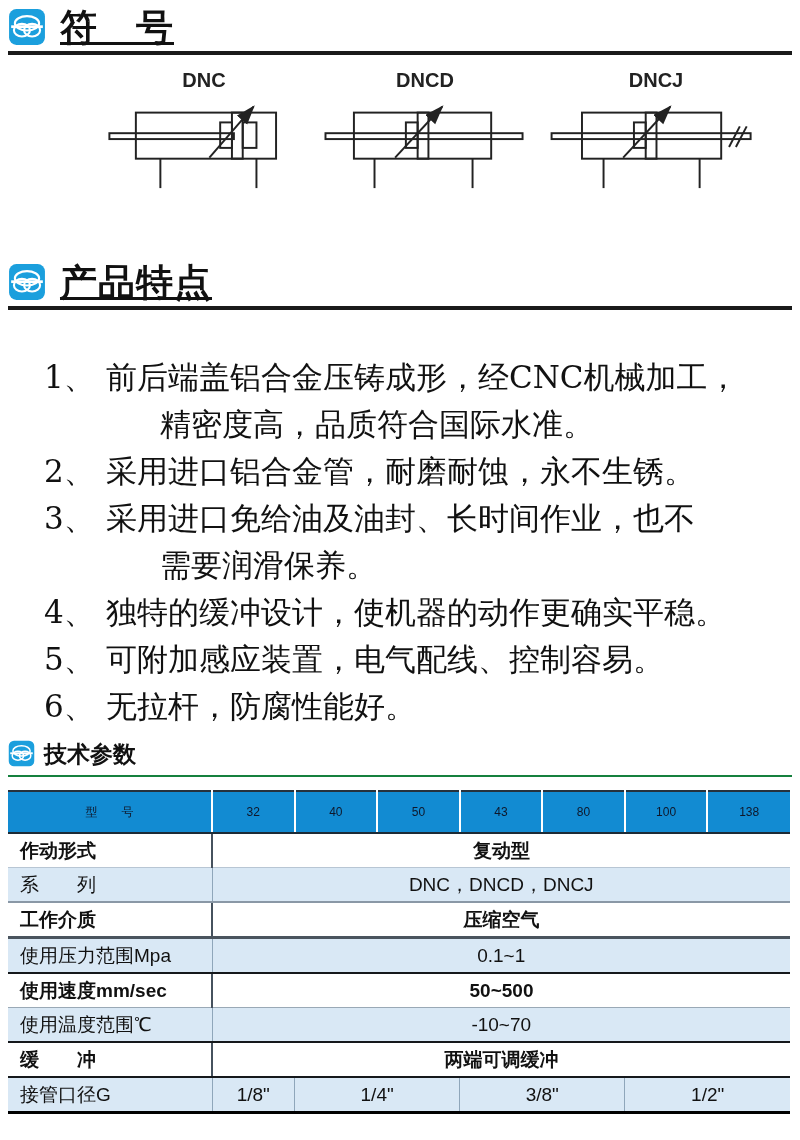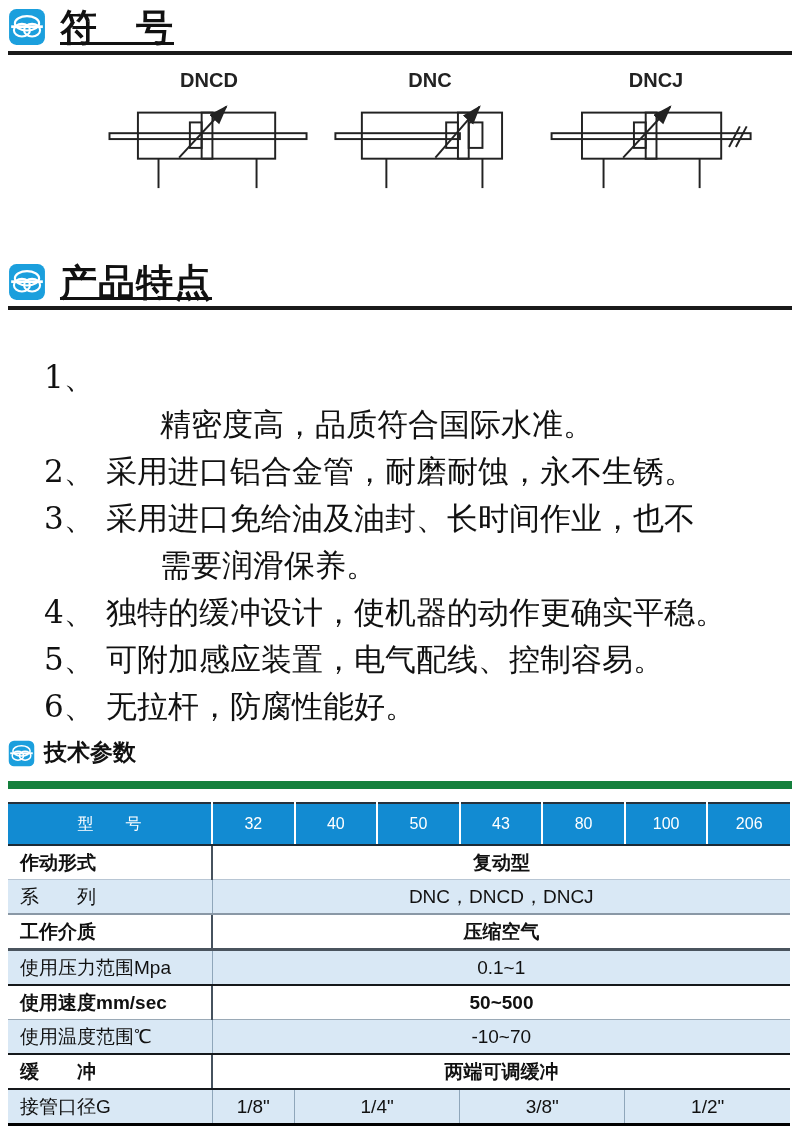--- a/index.html
+++ b/index.html
@@ -3,21 +3,21 @@
 <meta charset="utf-8">
 <style>
   html,body{margin:0;padding:0;background:#fff;width:800px;height:1140px;overflow:hidden;}
   body{font-family:"DejaVu Serif", serif;color:#111;}
   .page{padding:8px 8px 0 8px;width:784px;}
 
   
   .sec-head{display:flex;align-items:flex-end;gap:14px;border-bottom:4px solid #1a1a1a;padding-bottom:5px;}
   .sec-head .logo{width:38px;height:38px;flex:0 0 auto;}
   .sec-head .title{font-size:37px;font-weight:bold;line-height:1;letter-spacing:1px;text-decoration:underline;}
-  .sec-head-sm{display:flex;align-items:flex-start;gap:9px;border-bottom:8px solid #15803d;padding-bottom:14px;margin-top:12px;}
+  .sec-head-sm{display:flex;align-items:center;gap:9px;border-bottom:2px solid #15803d;padding-bottom:8px;margin-top:12px;}
   .sec-head-sm .logo{width:27px;height:27px;flex:0 0 auto;}
   .sec-head-sm .title{font-size:23px;font-weight:600;line-height:1;}
 
   
   .diagrams{display:flex;justify-content:space-between;padding:10px 30px 0 100px;margin-top:4px;}
   .fig{text-align:center;}
   .fig-label{font-family:"Liberation Sans",sans-serif;font-weight:bold;font-size:20px;margin-bottom:1px;color:#222;}
   .fig svg{display:block;}
 
   
@@ -25,21 +25,21 @@
   .features{padding:44px 14px 0 36px;font-size:31px;line-height:47px;}
   .feat{display:flex;}
   .feat-num{flex:0 0 62px;}
   .feat-cont{padding-left:116px;}
 
   
   .sec3{margin-top:10px;}
   table.spec{border-collapse:collapse;width:782px;margin-top:13px;table-layout:fixed;
              font-family:"Liberation Sans",sans-serif;font-size:19px;}
   table.spec col.c-label{width:204px;}
-  table.spec th{background:var(--accent-blue,#128bd2);color:#ffffff;font-weight:normal;font-size:16px;
+  table.spec th{background:var(--accent-blue,#128bd2);color:#0f172a;font-weight:normal;font-size:12px;
                 height:38px;border-right:2px solid #fff;border-top:2px solid #26313c;
                 border-bottom:2px solid #1c2b36;}
   table.spec th:last-child{border-right:none;}
   table.spec td{height:33px;text-align:center;padding:0;}
   table.spec td.label{text-align:left;padding-left:12px;border-right:2px solid #46525e;}
   tr.r-blue{background:var(--row-blue,#d9e8f5);}
   tr.r-blue td.label{border-right:1px solid #8fa6ba;}
   tr.b{font-weight:bold;}
   tr.sep-thin td{border-bottom:1px solid #b8c6d4;}
   tr.sep-med td{border-bottom:2px solid #8a98a6;}
@@ -62,56 +62,56 @@
       <ellipse cx="13.2" cy="21" rx="7.6" ry="6" fill="none" stroke="#fff" stroke-width="2"></ellipse>
       <ellipse cx="22.8" cy="21" rx="7.6" ry="6" fill="none" stroke="#fff" stroke-width="2"></ellipse>
       <rect x="3" y="16.4" width="30" height="2.6" fill="#fff"></rect>
     </svg>
     <div class="title">符　号</div>
   </div>
 
   <div class="diagrams">
 
     <div class="fig">
-      <div class="fig-label">DNCD</div>
-      <svg width="202" height="100" viewBox="0 0 205 102">
-        <defs>
-            <marker id="m2" markerWidth="12" markerHeight="10" refX="9" refY="3.5" orient="auto">
-          <path d="M0,0 L10,3.5 L0,7 z" fill="#222"></path>
-            </marker>
-          </defs>
-        <g fill="none" stroke="#222" stroke-width="2">
-          <rect x="30" y="20" width="140" height="47"></rect>
-          <rect x="1" y="41" width="201" height="6"></rect>
-          <rect x="83" y="30" width="12" height="26"></rect>
-          <rect x="95" y="20" width="11" height="47"></rect>
-          <line x1="51" y1="67" x2="51" y2="97"></line>
-          <line x1="151" y1="67" x2="151" y2="97"></line>
-          <line x1="72" y1="66" x2="120" y2="14" marker-end="url(#m2)"></line>
-        </g>
-      </svg>
-    </div>
-
-    <div class="fig">
       <div class="fig-label">DNC</div>
       <svg width="192" height="100" viewBox="0 0 195 102">
         <defs>
             <marker id="m1" markerWidth="12" markerHeight="10" refX="9" refY="3.5" orient="auto">
           <path d="M0,0 L10,3.5 L0,7 z" fill="#222"></path>
             </marker>
           </defs>
         <g fill="none" stroke="#222" stroke-width="2">
           <rect x="28" y="20" width="143" height="47"></rect>
           <rect x="1" y="41" width="127" height="6"></rect>
           <rect x="114" y="30" width="12" height="26"></rect>
           <rect x="126" y="20" width="11" height="47"></rect>
           <rect x="137" y="30" width="14" height="26"></rect>
           <line x1="53" y1="67" x2="53" y2="97"></line>
           <line x1="151" y1="67" x2="151" y2="97"></line>
           <line x1="103" y1="66" x2="148" y2="14" marker-end="url(#m1)"></line>
+        </g>
+      </svg>
+    </div>
+
+    <div class="fig">
+      <div class="fig-label">DNCD</div>
+      <svg width="202" height="100" viewBox="0 0 205 102">
+        <defs>
+            <marker id="m2" markerWidth="12" markerHeight="10" refX="9" refY="3.5" orient="auto">
+          <path d="M0,0 L10,3.5 L0,7 z" fill="#222"></path>
+            </marker>
+          </defs>
+        <g fill="none" stroke="#222" stroke-width="2">
+          <rect x="30" y="20" width="140" height="47"></rect>
+          <rect x="1" y="41" width="201" height="6"></rect>
+          <rect x="83" y="30" width="12" height="26"></rect>
+          <rect x="95" y="20" width="11" height="47"></rect>
+          <line x1="51" y1="67" x2="51" y2="97"></line>
+          <line x1="151" y1="67" x2="151" y2="97"></line>
+          <line x1="72" y1="66" x2="120" y2="14" marker-end="url(#m2)"></line>
         </g>
       </svg>
     </div>
 
     <div class="fig">
       <div class="fig-label">DNCJ</div>
       <svg width="212" height="100" viewBox="0 0 215 102">
         <defs>
             <marker id="m3" markerWidth="12" markerHeight="10" refX="9" refY="3.5" orient="auto">
           <path d="M0,0 L10,3.5 L0,7 z" fill="#222"></path>
@@ -139,20 +139,21 @@
       <ellipse cx="13.2" cy="21" rx="7.6" ry="6" fill="none" stroke="#fff" stroke-width="2"></ellipse>
       <ellipse cx="22.8" cy="21" rx="7.6" ry="6" fill="none" stroke="#fff" stroke-width="2"></ellipse>
       <rect x="3" y="16.4" width="30" height="2.6" fill="#fff"></rect>
     </svg>
     <div class="title">产品特点</div>
   </div>
 
   <div class="features">
     <div class="feat">
       <span class="feat-num">1、</span>
+      <span class="feat-text">前后端盖铝合金压铸成形，经CNC机械加工，</span>
     </div>
     <div class="feat-cont">精密度高，品质符合国际水准。</div>
     <div class="feat">
       <span class="feat-num">2、</span>
       <span class="feat-text">采用进口铝合金管，耐磨耐蚀，永不生锈。</span>
     </div>
     <div class="feat">
       <span class="feat-num">3、</span>
       <span class="feat-text">采用进口免给油及油封、长时间作业，也不</span>
     </div>
@@ -195,21 +196,21 @@
     </colgroup>
     <tbody>
         <tr>
       <th>型　　号</th>
       <th>32</th>
       <th>40</th>
       <th>50</th>
       <th>43</th>
       <th>80</th>
       <th>100</th>
-      <th>206</th>
+      <th>138</th>
     </tr>
     <tr class="b sep-thin">
       <td class="label">作动形式</td>
       <td colspan="7">复动型</td>
     </tr>
     <tr class="r-blue sep-med">
       <td class="label">系　　列</td>
       <td colspan="7">DNC，DNCD，DNCJ</td>
     </tr>
     <tr class="b sep-dark">

